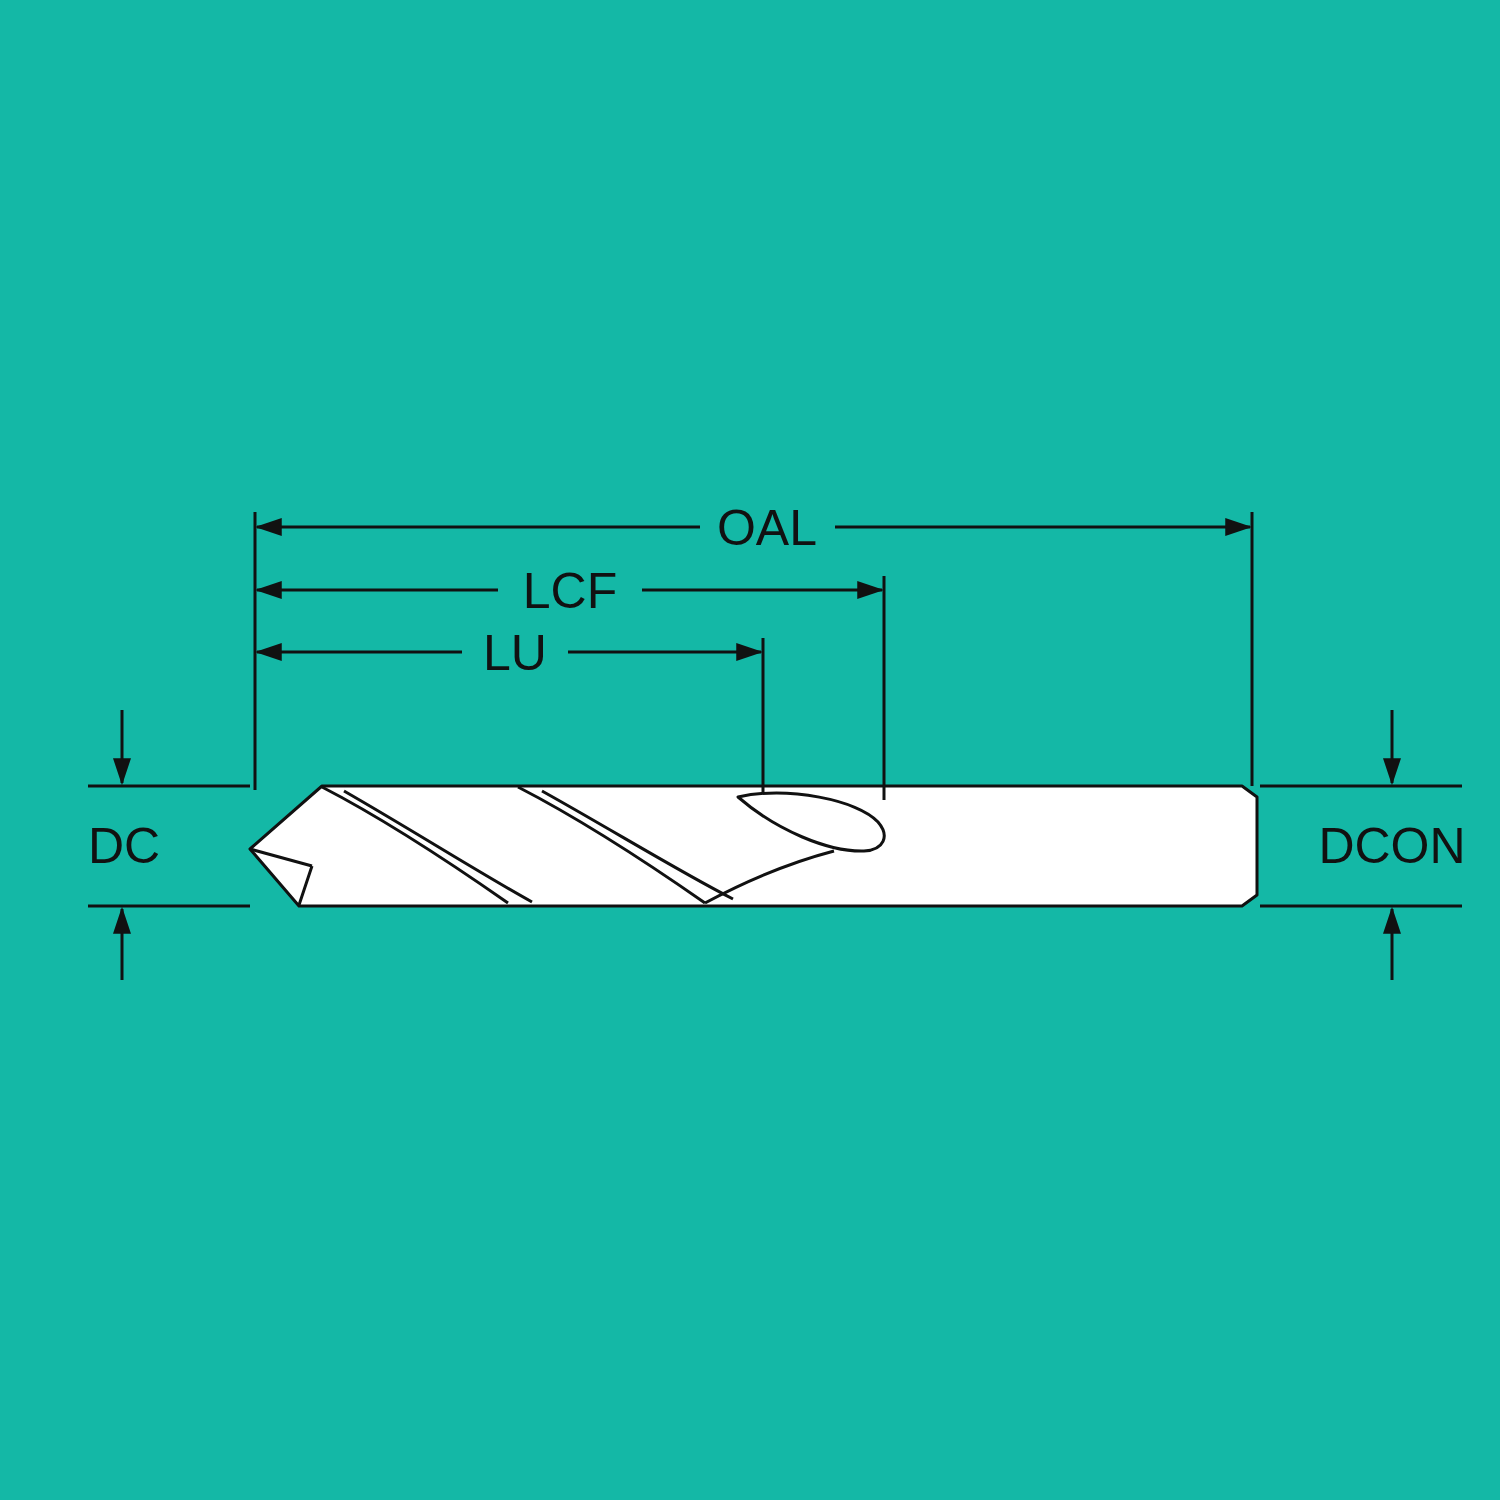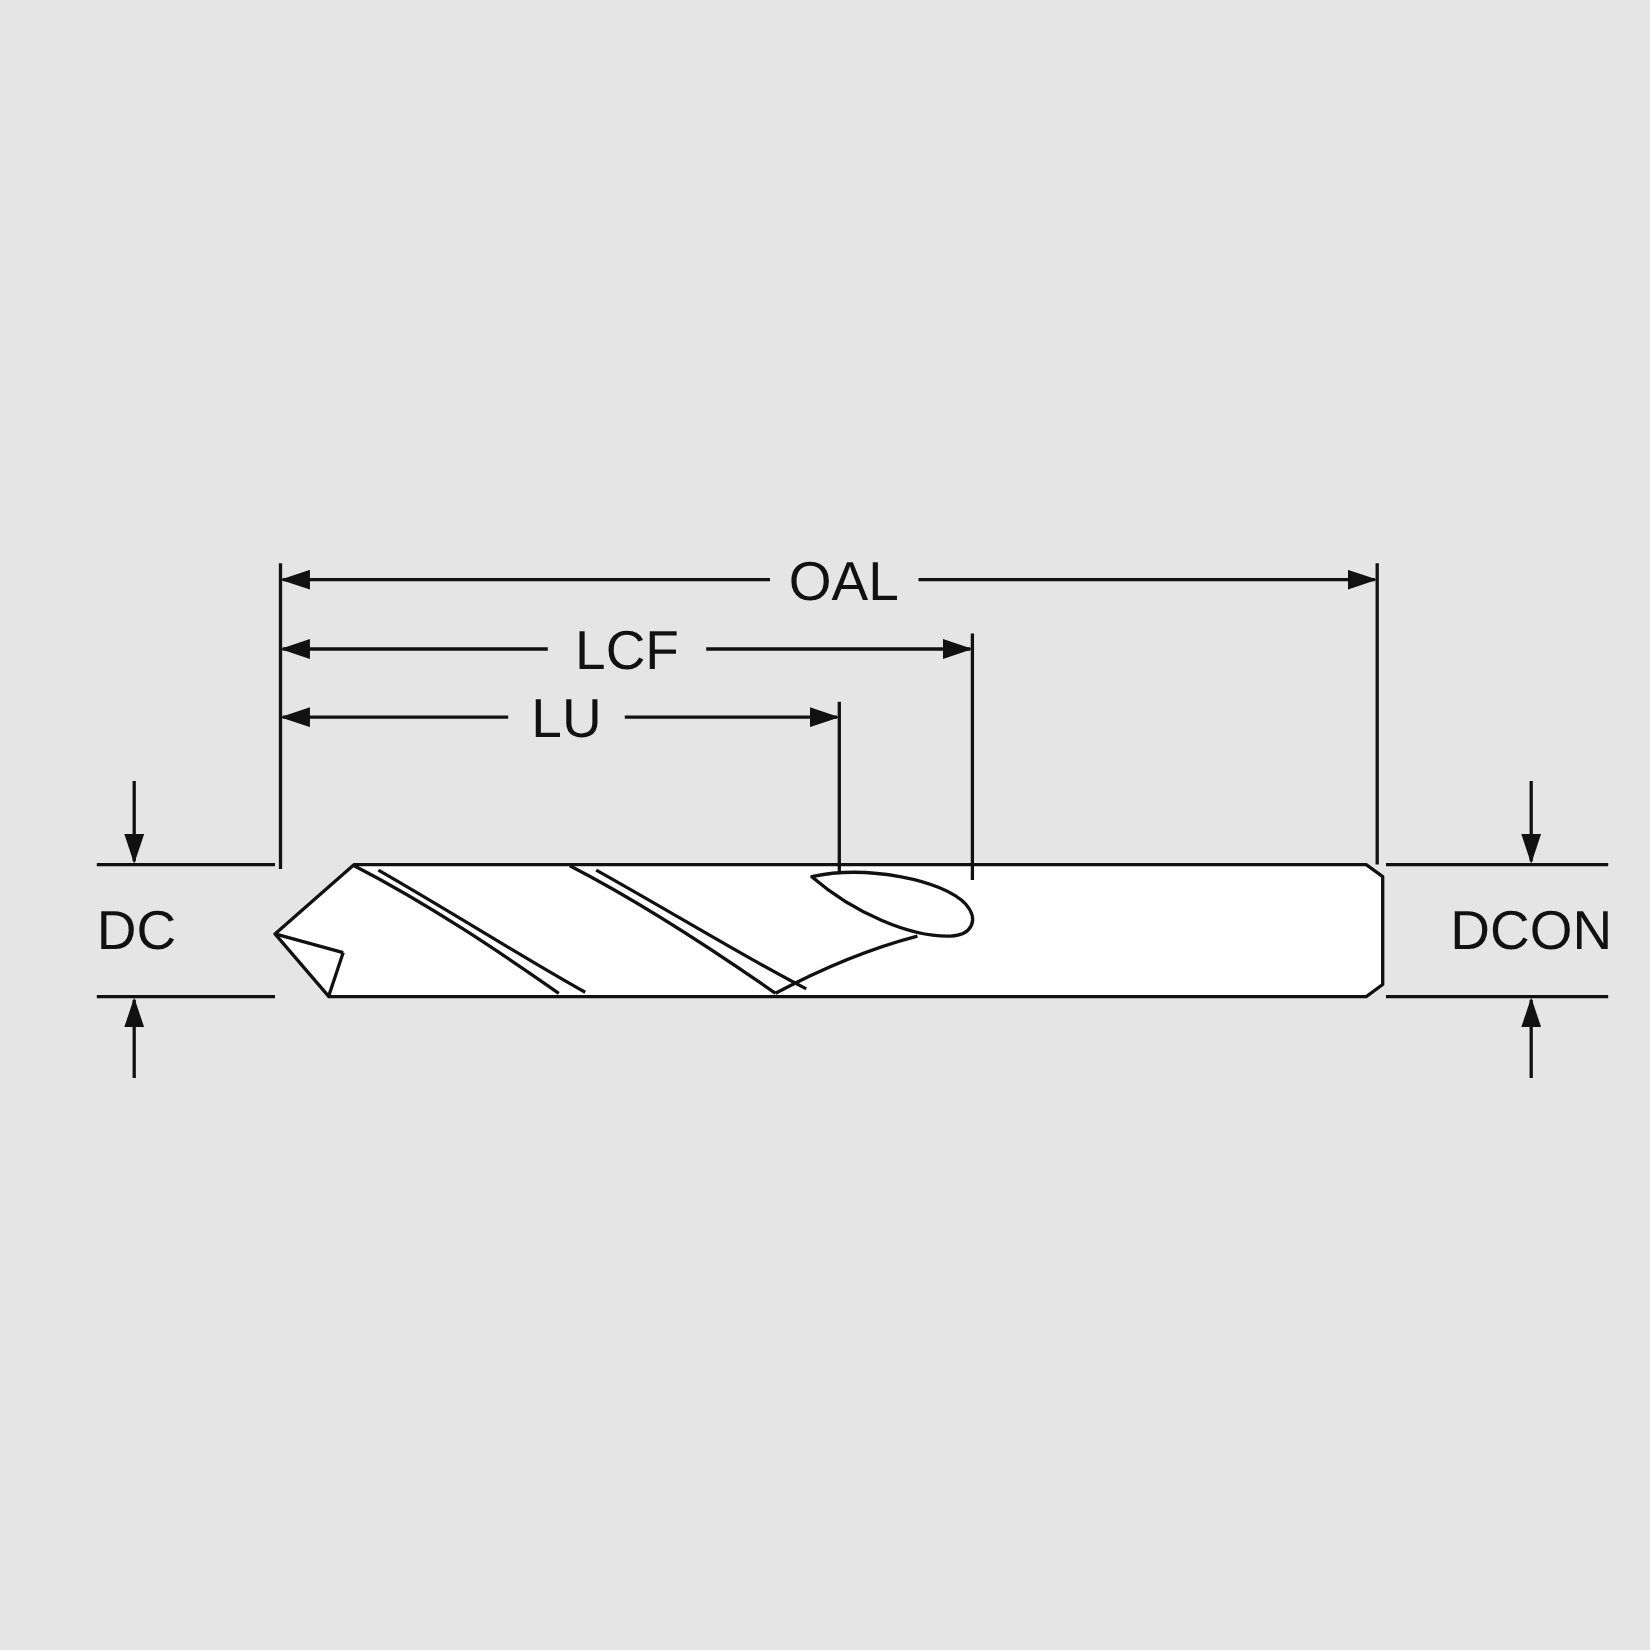--- a/index.html
+++ b/index.html
@@ -4,21 +4,21 @@
 <style>
   html, body {
     margin: 0;
     padding: 0;
     background: #ffffff;
   }
   .canvas {
     width: 1500px;
     height: 1500px;
     position: relative;
-    background: #e5e5e5;
+    background: #14b8a6;
     overflow: hidden;
   }
   svg {
     display: block;
     width: 1500px;
     height: 1500px;
   }
   text {
     font-family: "Liberation Sans", sans-serif;
     fill: #111111;

